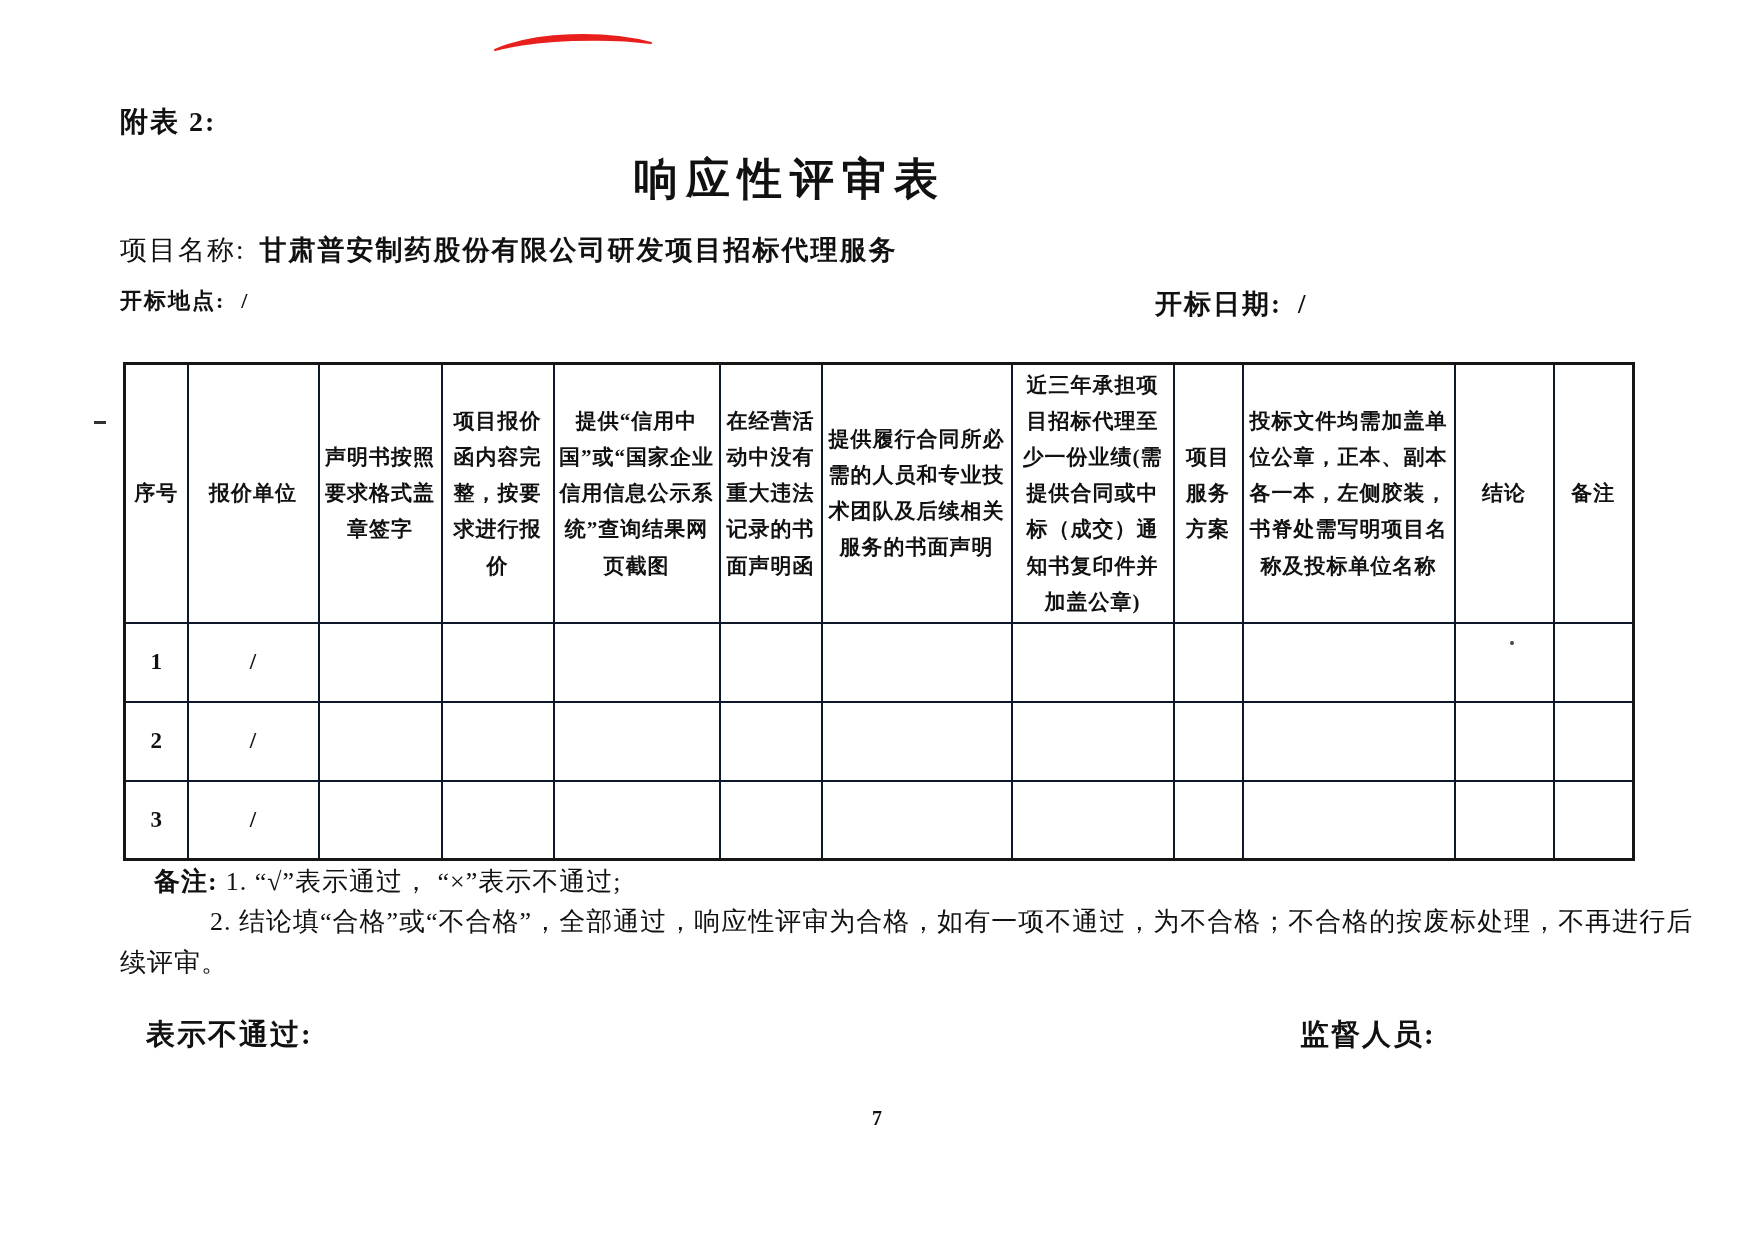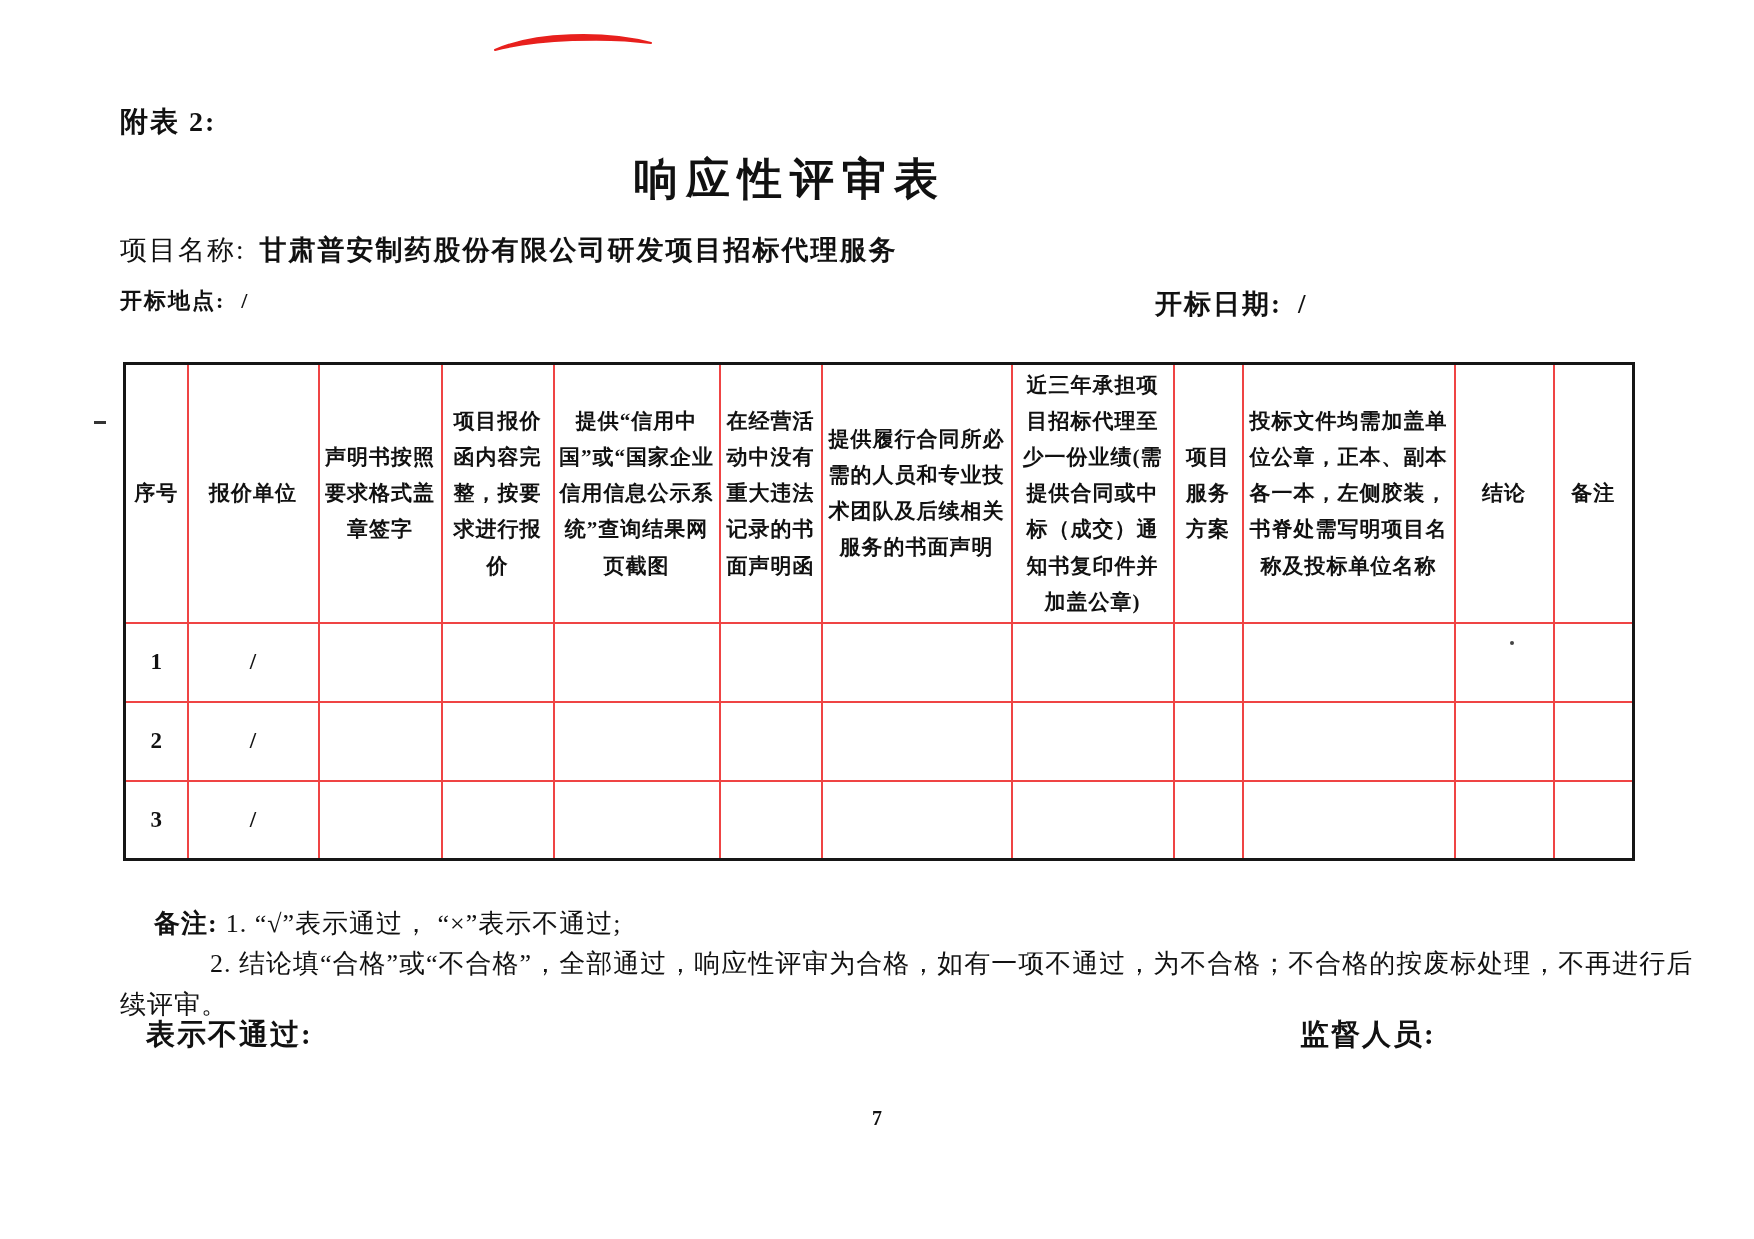--- a/index.html
+++ b/index.html
@@ -33,38 +33,38 @@
   .loc-line  { position: absolute; left: 120px;  top: 286px; font-size: 22px; font-weight: 700; letter-spacing: 2px; }
   .date-line { position: absolute; left: 1155px; top: 286px; font-size: 27px; font-weight: 700; letter-spacing: 2px; }
   .slash-val { font-weight: 600; margin-left: 16px; }
 
   table.review {
     position: absolute; left: 123px; top: 362px;
     border-collapse: collapse; table-layout: fixed;
     width: 1509px;
   }
   table.review th, table.review td {
-    border: 2px solid #ef4444;
+    border: 2px solid #0f172a;
     text-align: center; vertical-align: middle;
     font-family: "Liberation Serif", "DejaVu Serif", serif;
     overflow: hidden;
   }
   table.review { border: 3px solid #161616; }
   table.review th {
     height: 254px;
     font-size: 21px; font-weight: 700;
     line-height: 1.72; letter-spacing: 1px;
     padding: 2px 4px;
   }
   table.review td {
     height: 79px;
     font-size: 23px; font-weight: 600;
   }
 
-  .notes { position: absolute; left: 120px; top: 862px; width: 1578px; margin-top: 42px; }
+  .notes { position: absolute; left: 120px; top: 862px; width: 1578px; }
   .note-line {
     font-size: 26px; font-weight: 500; letter-spacing: 1px;
     line-height: 1.55;
   }
   .note-1 { padding-left: 34px; }
   .note-1 .lbl { font-weight: 700; margin-right: 8px; }
   .note-2 { text-indent: 90px; }
   .note-3 { text-indent: 90px; }
 
   .members-line    { position: absolute; left: 146px;  top: 1015px; font-size: 29px; font-weight: 700; letter-spacing: 2px; }

